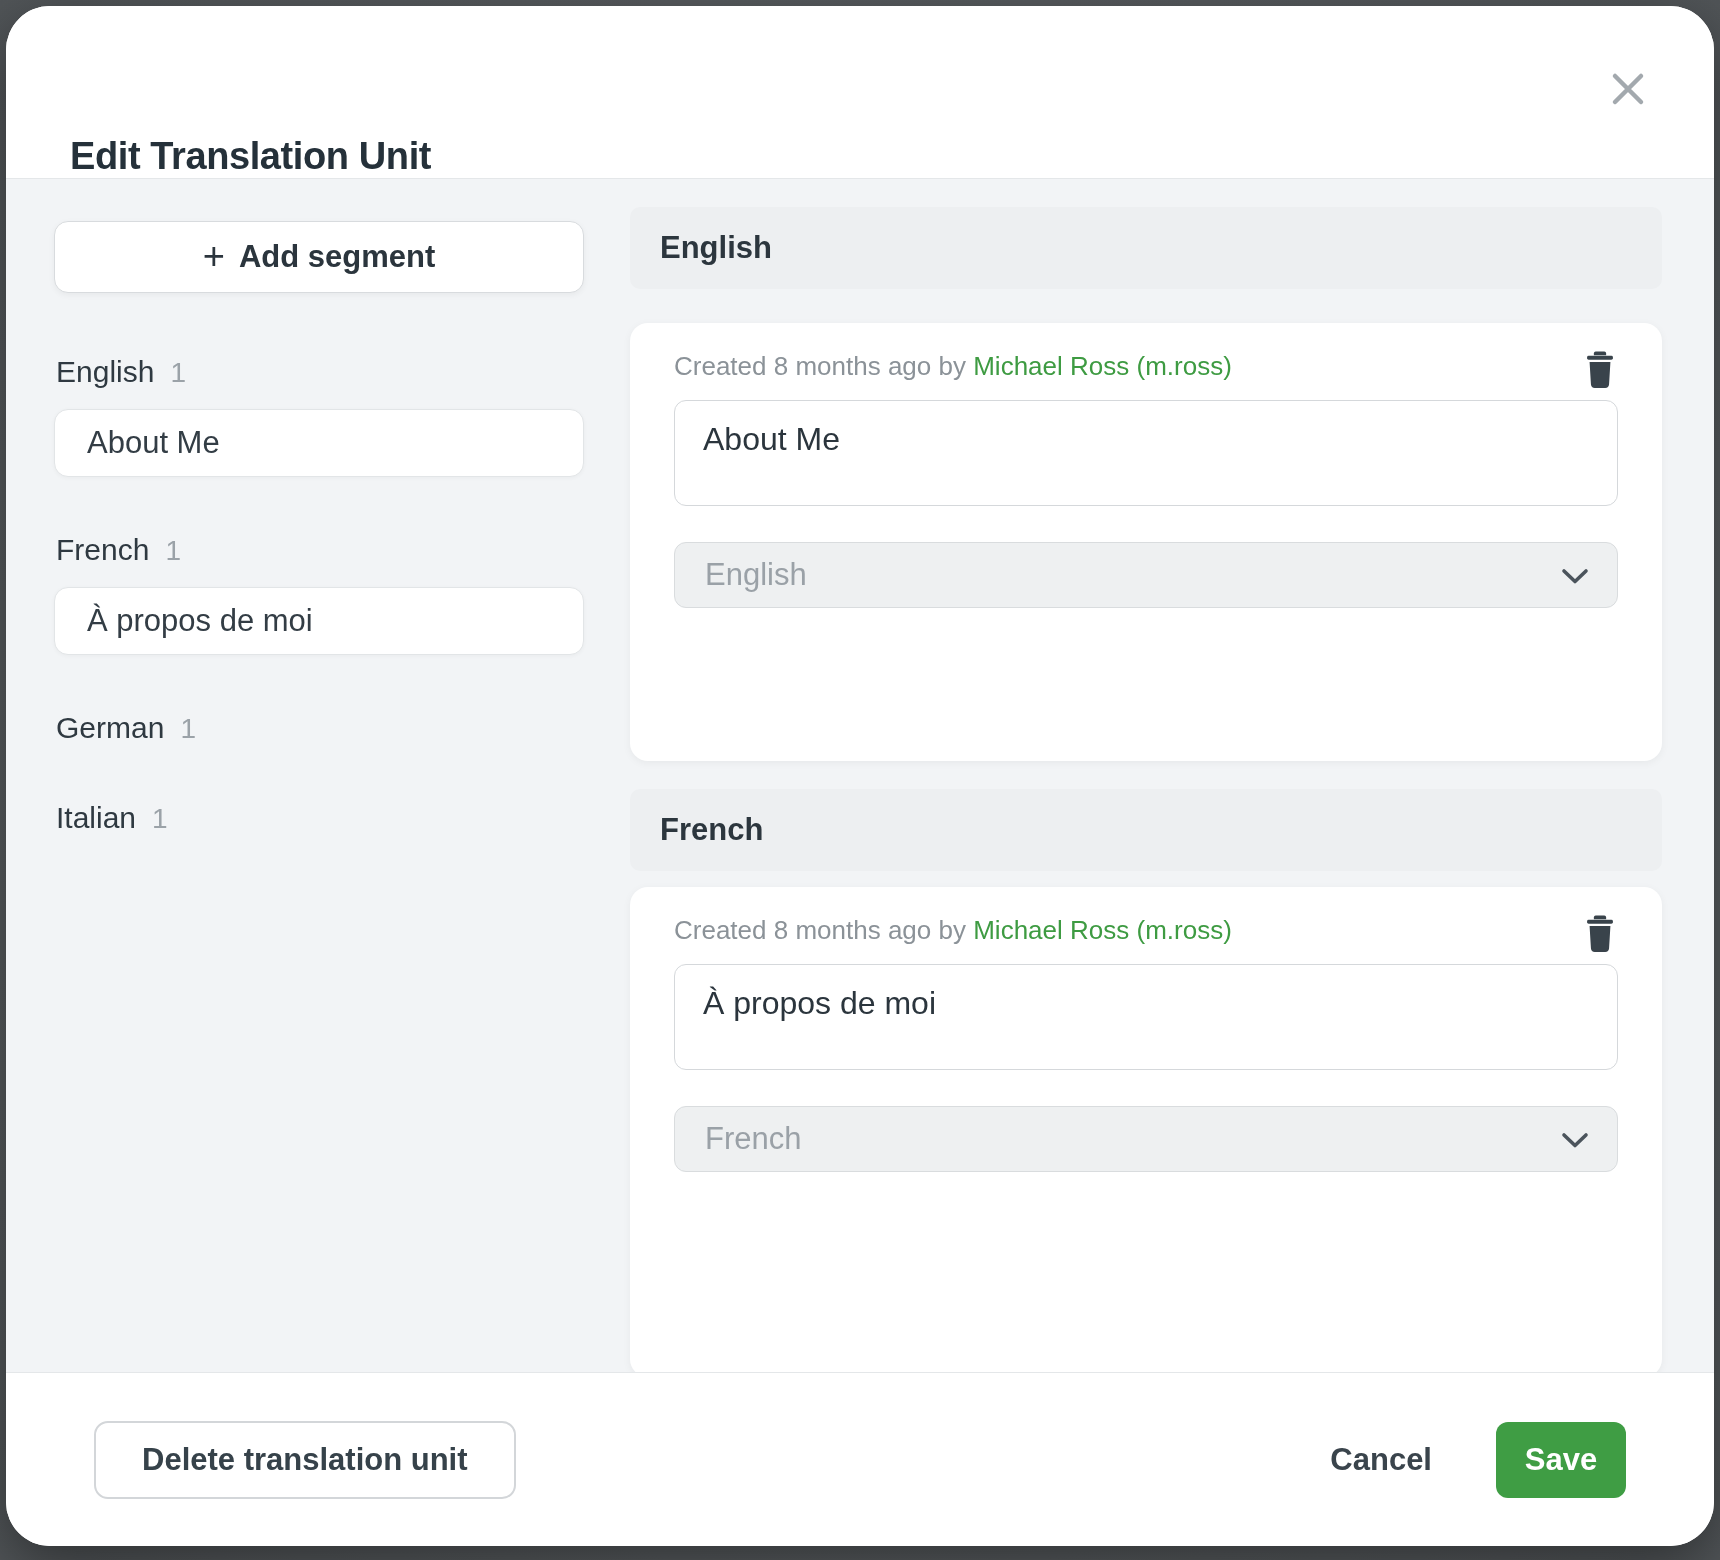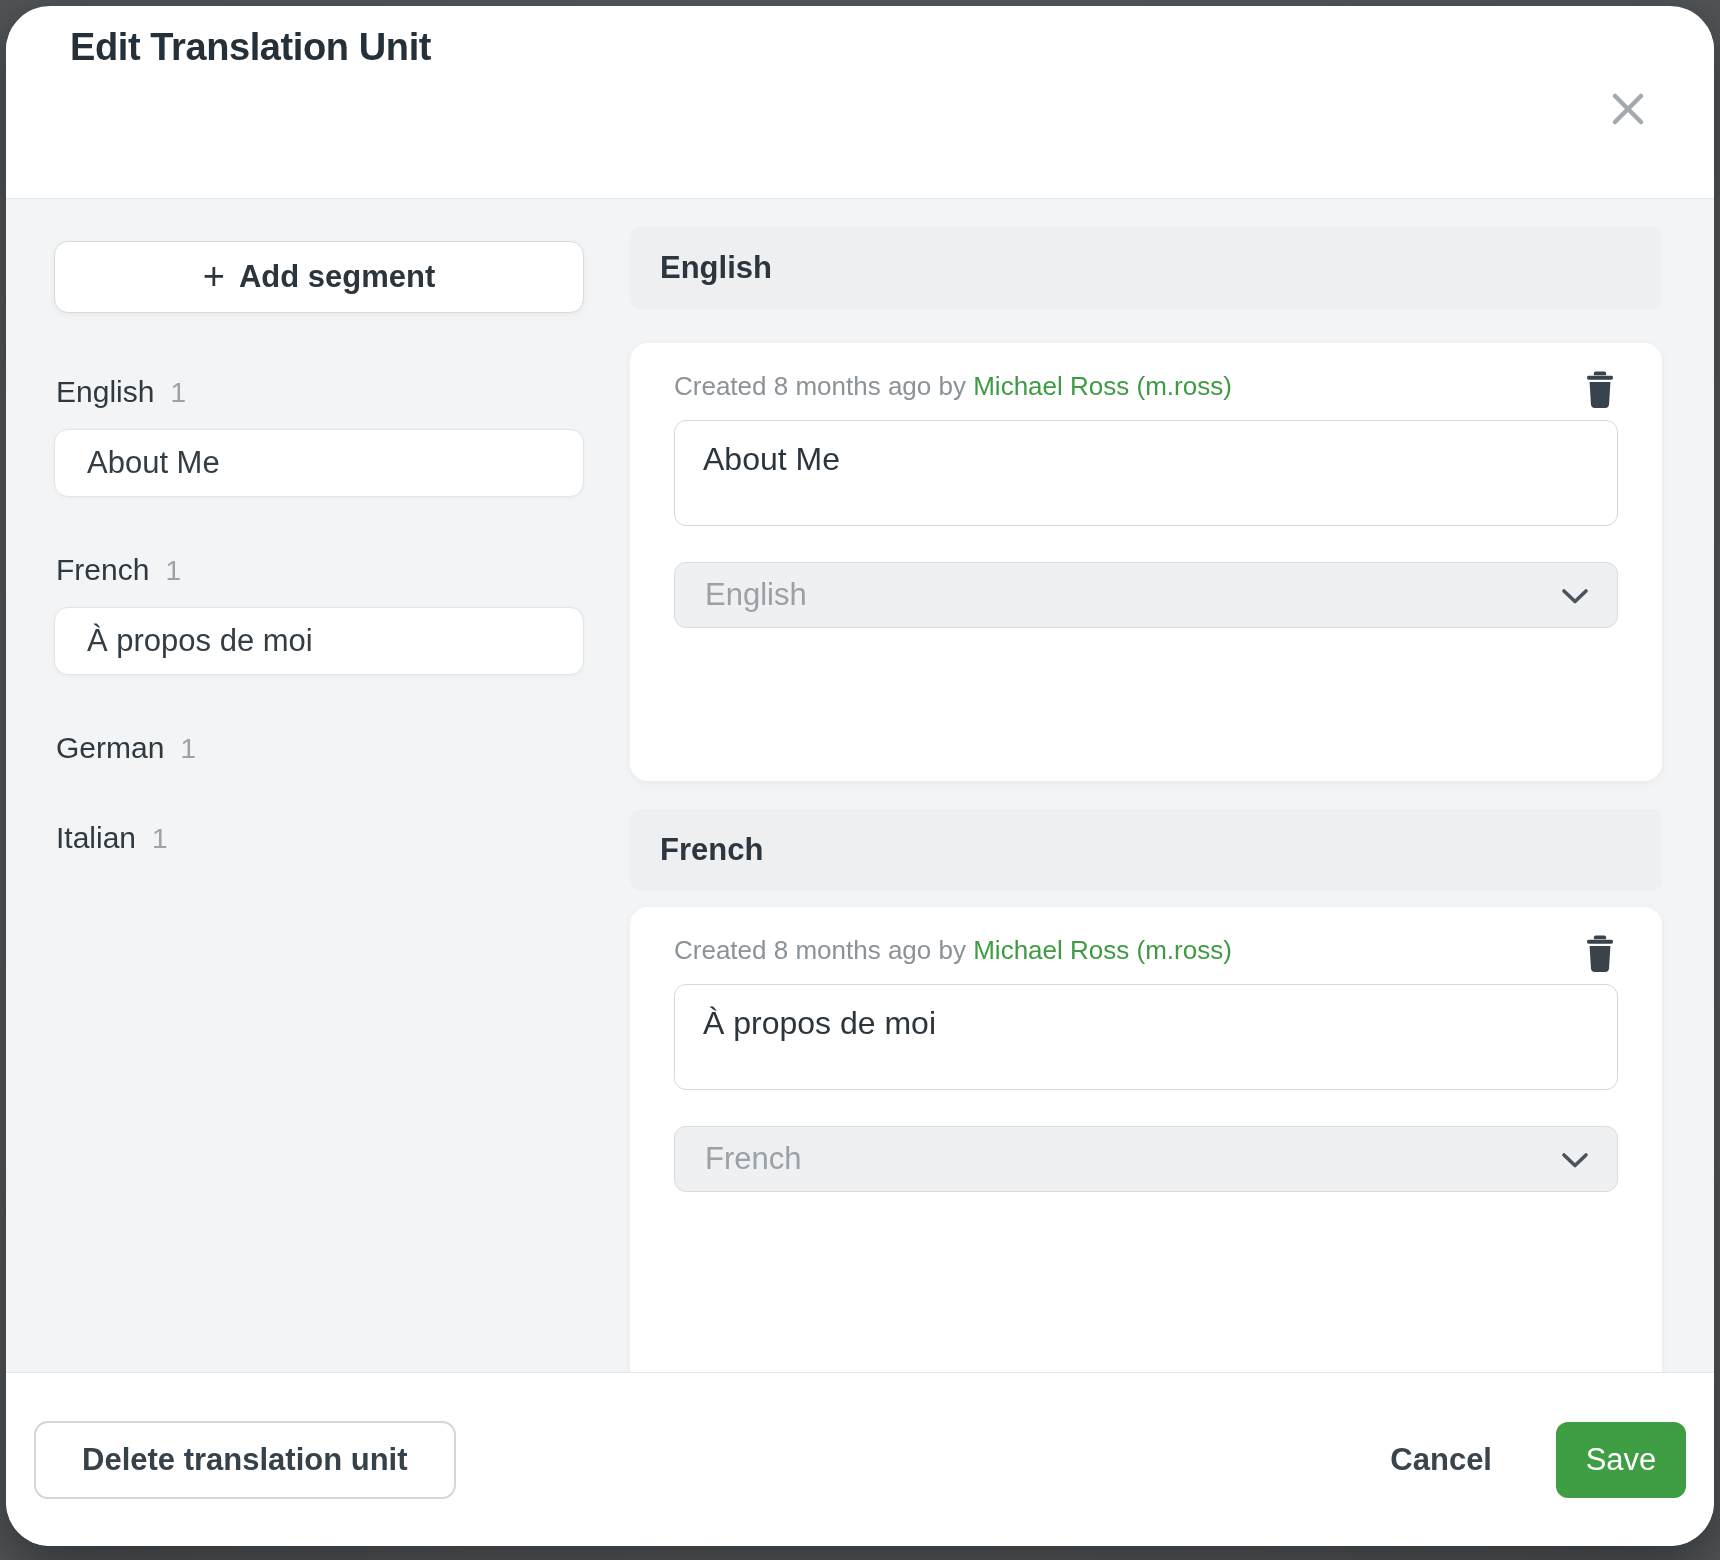--- a/index.html
+++ b/index.html
@@ -26,25 +26,24 @@
     flex-direction: column;
     box-shadow: 0 18px 60px rgba(0,0,0,0.45);
   }
 
   
   .modal-header {
     flex: none;
     height: 172px;
     background: #ffffff;
     display: flex;
-    align-items: flex-start;
+    align-items: flex-end;
     padding: 0 64px;
     position: relative;
     box-sizing: border-box;
-    margin-top: 20px;
   }
   .modal-title {
     font-size: 38px;
     font-weight: 600;
     color: #25313a;
     letter-spacing: -0.4px;
   }
   .close-btn {
     position: absolute;
     top: 60px;
@@ -207,21 +206,21 @@
   }
 
   
   .modal-footer {
     flex: none;
     height: 174px;
     background: #ffffff;
     border-top: 1px solid #e4e7e9;
     display: flex;
     align-items: center;
-    padding: 0 28px;
+    padding: 0 88px;
     box-sizing: border-box;
   }
   .delete-btn {
     height: 78px;
     padding: 0 46px;
     background: #ffffff;
     border: 2px solid #d3d6d9;
     border-radius: 14px;
     font-family: inherit;
     font-size: 31px;
@@ -241,21 +240,21 @@
     cursor: pointer;
   }
   .save-btn {
     width: 130px;
     height: 76px;
     background: #3f9d44;
     border: none;
     border-radius: 12px;
     font-family: inherit;
     font-size: 31px;
-    font-weight: 400;
+    font-weight: 700;
     color: #ffffff;
     cursor: pointer;
   }
 </style>
 </head>
 <body>
 
 <div class="backdrop"></div>
 
 <div class="modal">

